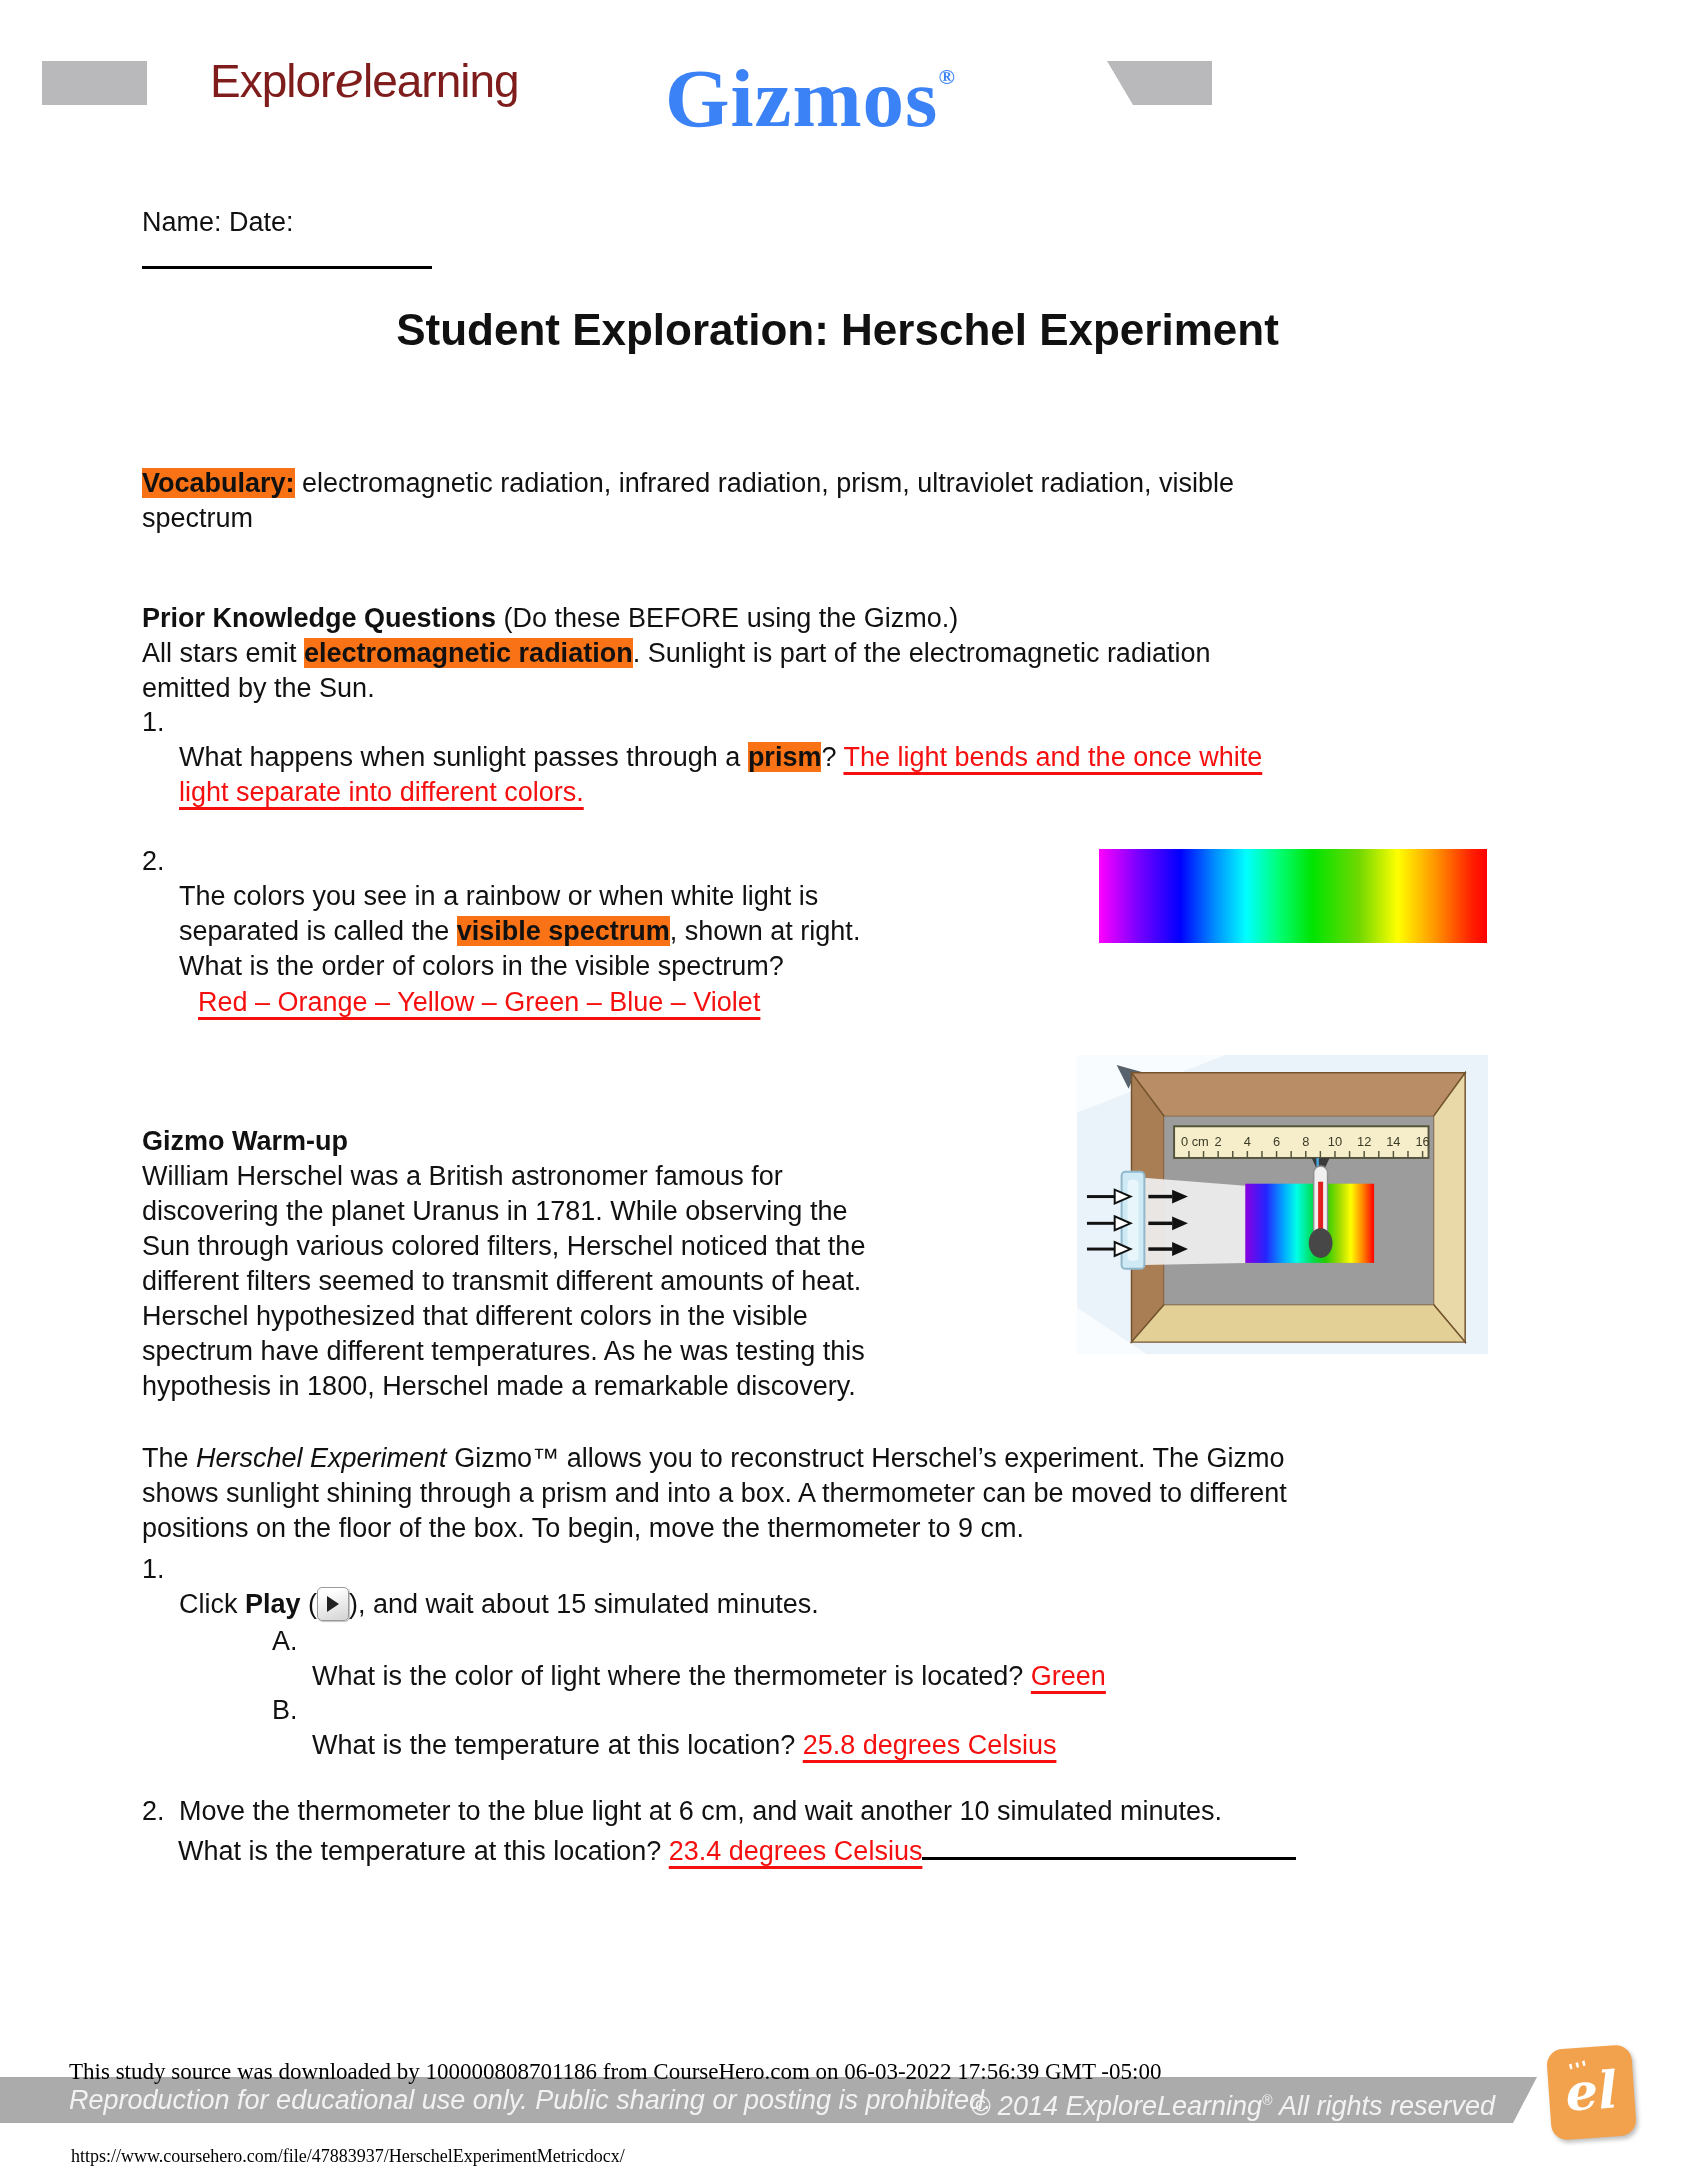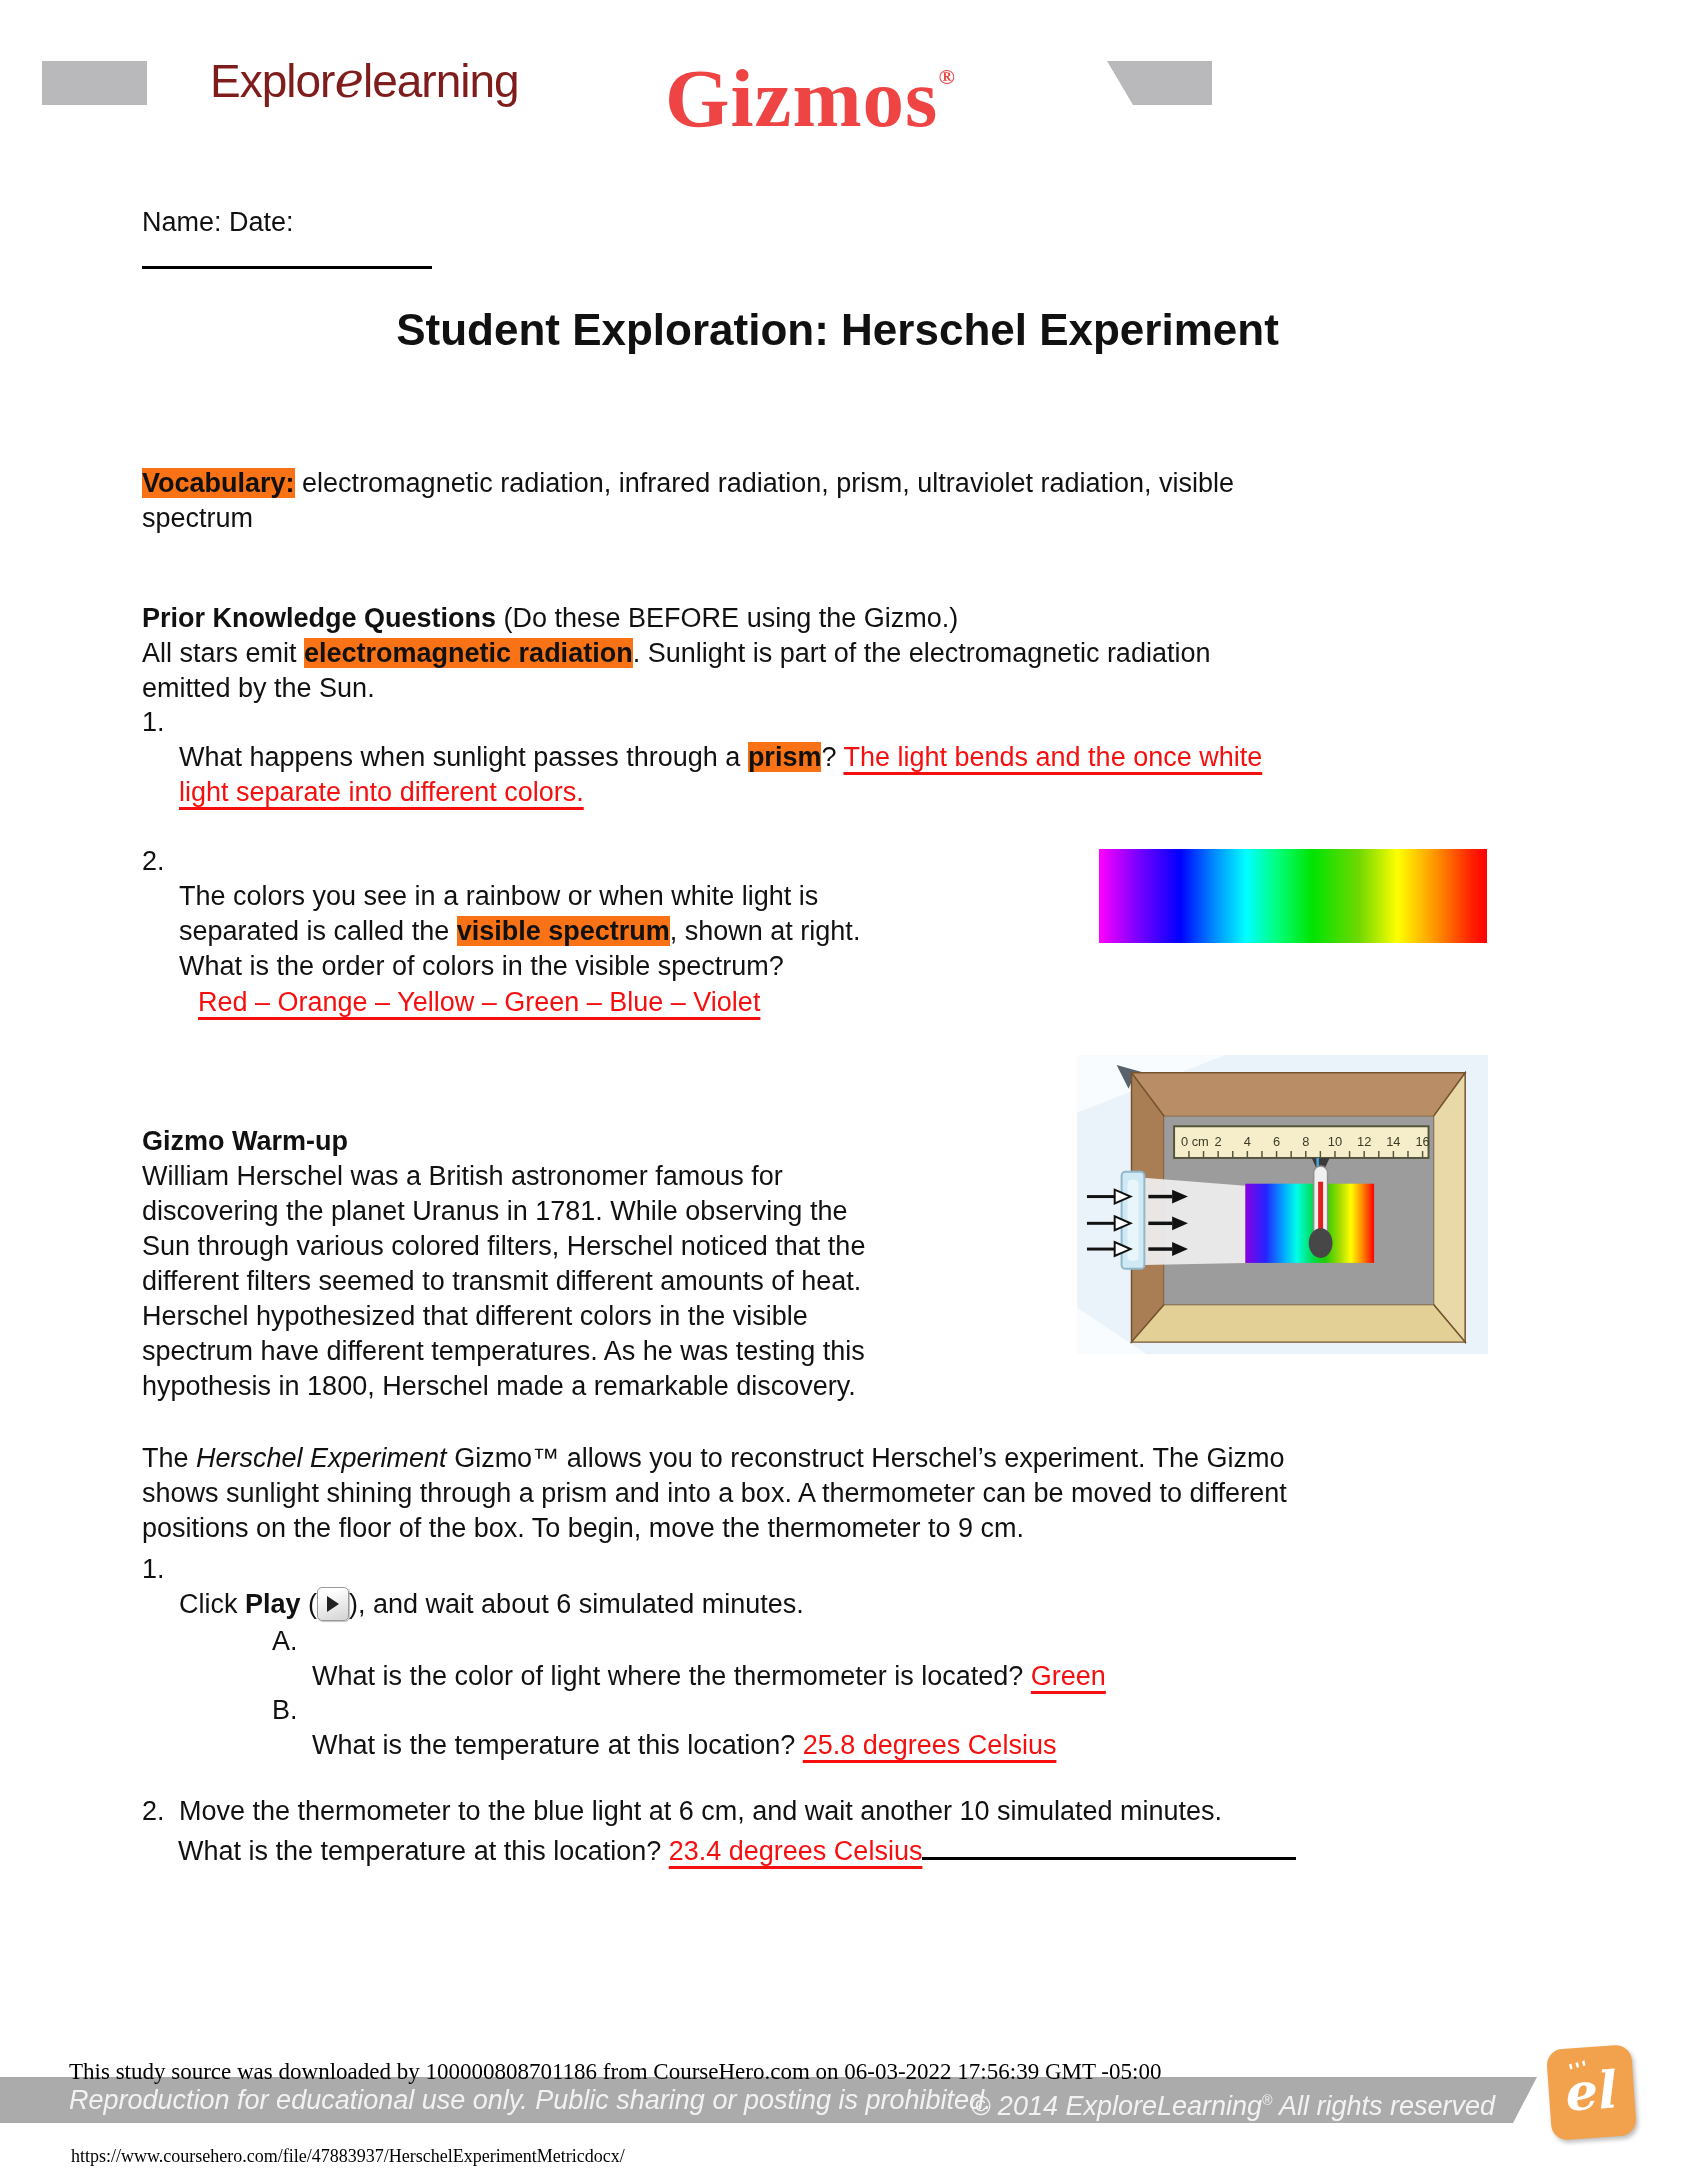--- a/index.html
+++ b/index.html
@@ -13,21 +13,21 @@
   .red{color:#f50f0f;text-decoration:underline;text-decoration-thickness:3px;text-underline-offset:6px;}
   .blank{display:inline-block;border-bottom:3px solid #000;vertical-align:baseline;}
   .item{display:flex;}
   .num{flex:none;width:37px;}
   .letter{flex:none;width:40px;}
   
   .hbar{background:#b9b9bc;}
   .brand{font-size:46px;color:#7f1d1d;letter-spacing:-1px;}
   .brand .swirl-e{font-family:"DejaVu Serif",serif;font-style:italic;font-size:50px;}
   .gizmos{font-family:"Liberation Serif",serif;font-weight:bold;font-size:83px;
-          color:#ef4444;letter-spacing:1px;line-height:69px;}
+          color:#3b82f6;letter-spacing:1px;line-height:69px;}
   .gizmos sup{font-size:22px;vertical-align:42px;letter-spacing:0;}
   .title{font-size:44px;font-weight:bold;text-align:center;width:1675px;}
   
   .playbtn{display:inline-block;width:30px;height:32px;border:1px solid #9a9a9a;border-radius:5px;
            background:linear-gradient(160deg,#ffffff 20%,#d8d8d8 90%);vertical-align:-8px;
            position:relative;box-shadow:1px 1px 1px rgba(0,0,0,.25);}
   .playbtn .tri{position:absolute;left:9px;top:8px;width:0;height:0;
                 border-left:12px solid #222;border-top:8px solid transparent;border-bottom:8px solid transparent;}
   
   .spectrum{background:linear-gradient(to right,#ff00ff 0%,#7a00ff 10%,#0000ff 21%,#0090ff 30%,
@@ -207,21 +207,21 @@
 
   <div class="abs para" style="left:142px;top:1406px;width:1445px;">
     <span>The </span><span class="it">Herschel Experiment</span><span> Gizmo™ allows you to reconstruct Herschel’s experiment. The Gizmo
 shows sunlight shining through a prism and into a box. A thermometer can be moved to different
 positions on the floor of the box. To begin, move the thermometer to 9 cm.</span>
   </div>
 
   <div class="abs item" style="left:142px;top:1552px;width:1436px;">
     <span class="num para">1.</span>
     <div class="para">
-      <span>Click </span><span class="b">Play</span><span> (</span><span class="playbtn"><span class="tri"></span></span><span>), and wait about 6 simulated minutes.</span>
+      <span>Click </span><span class="b">Play</span><span> (</span><span class="playbtn"><span class="tri"></span></span><span>), and wait about 15 simulated minutes.</span>
     </div>
   </div>
 
   <div class="abs item" style="left:272px;top:1624px;width:1287px;">
     <span class="letter para">A.</span>
     <div class="para">
       <span>What is the color of light where the thermometer is located? </span><span class="red">Green</span>
     </div>
   </div>
 

